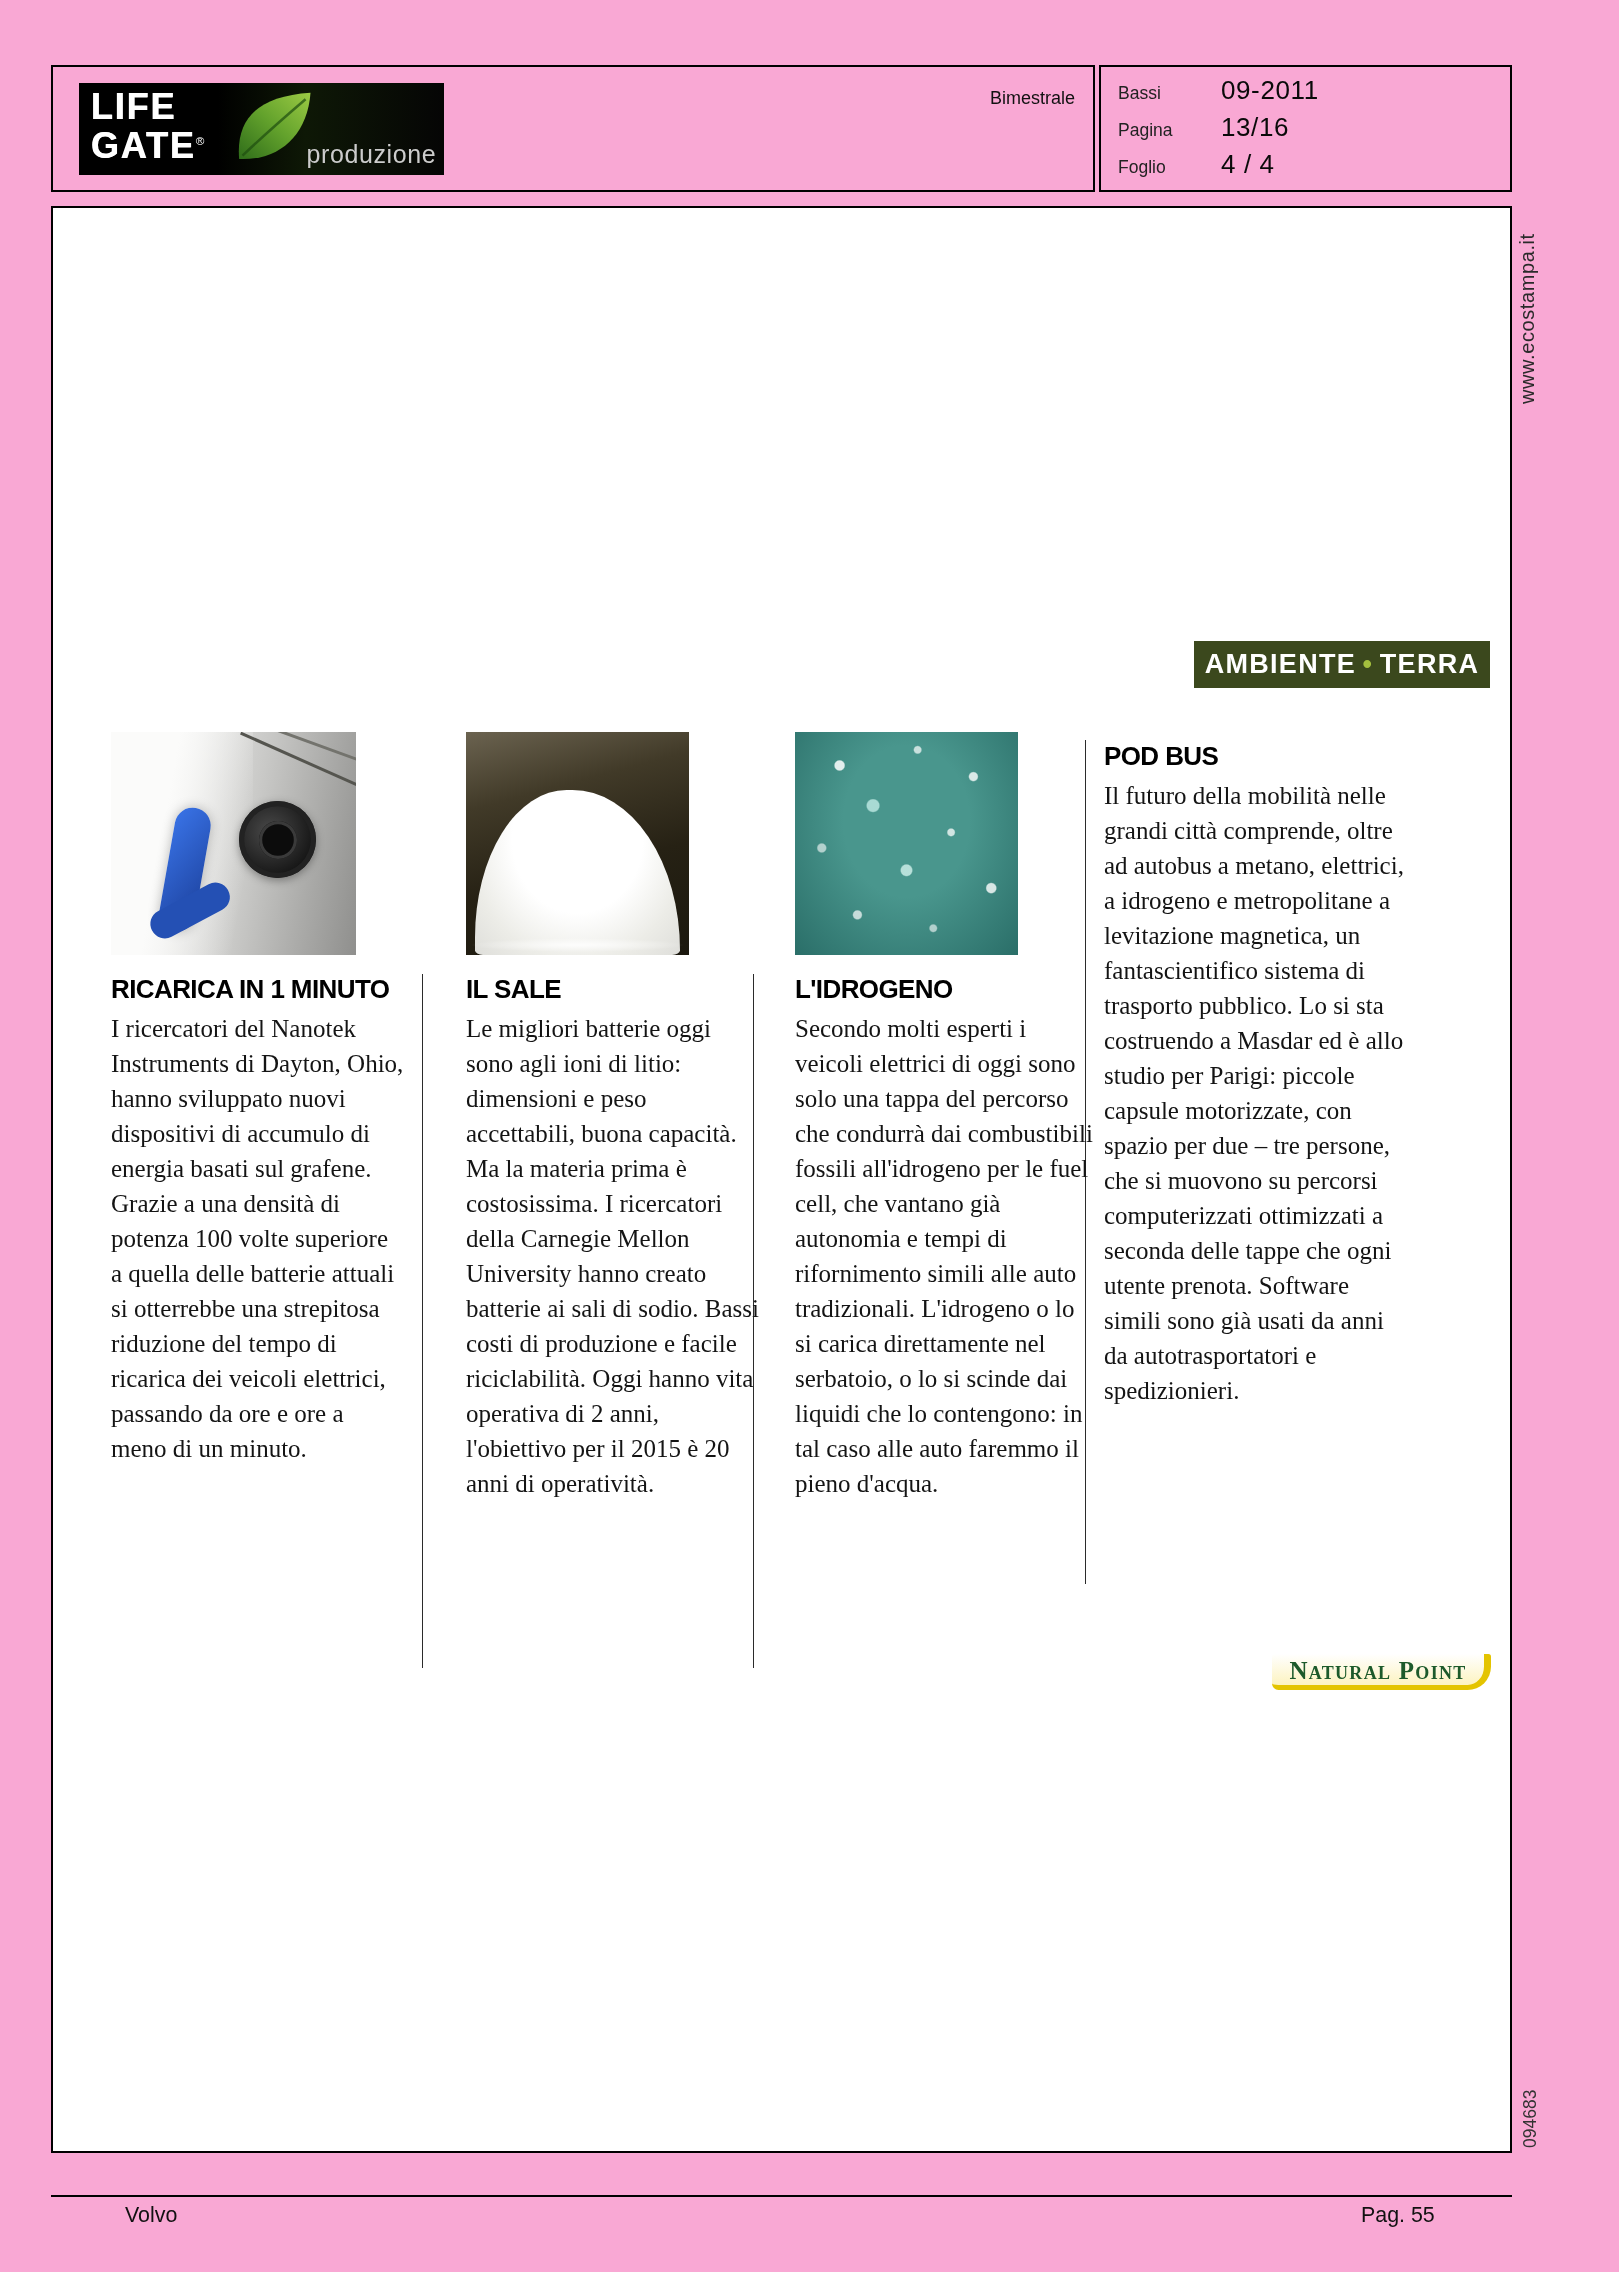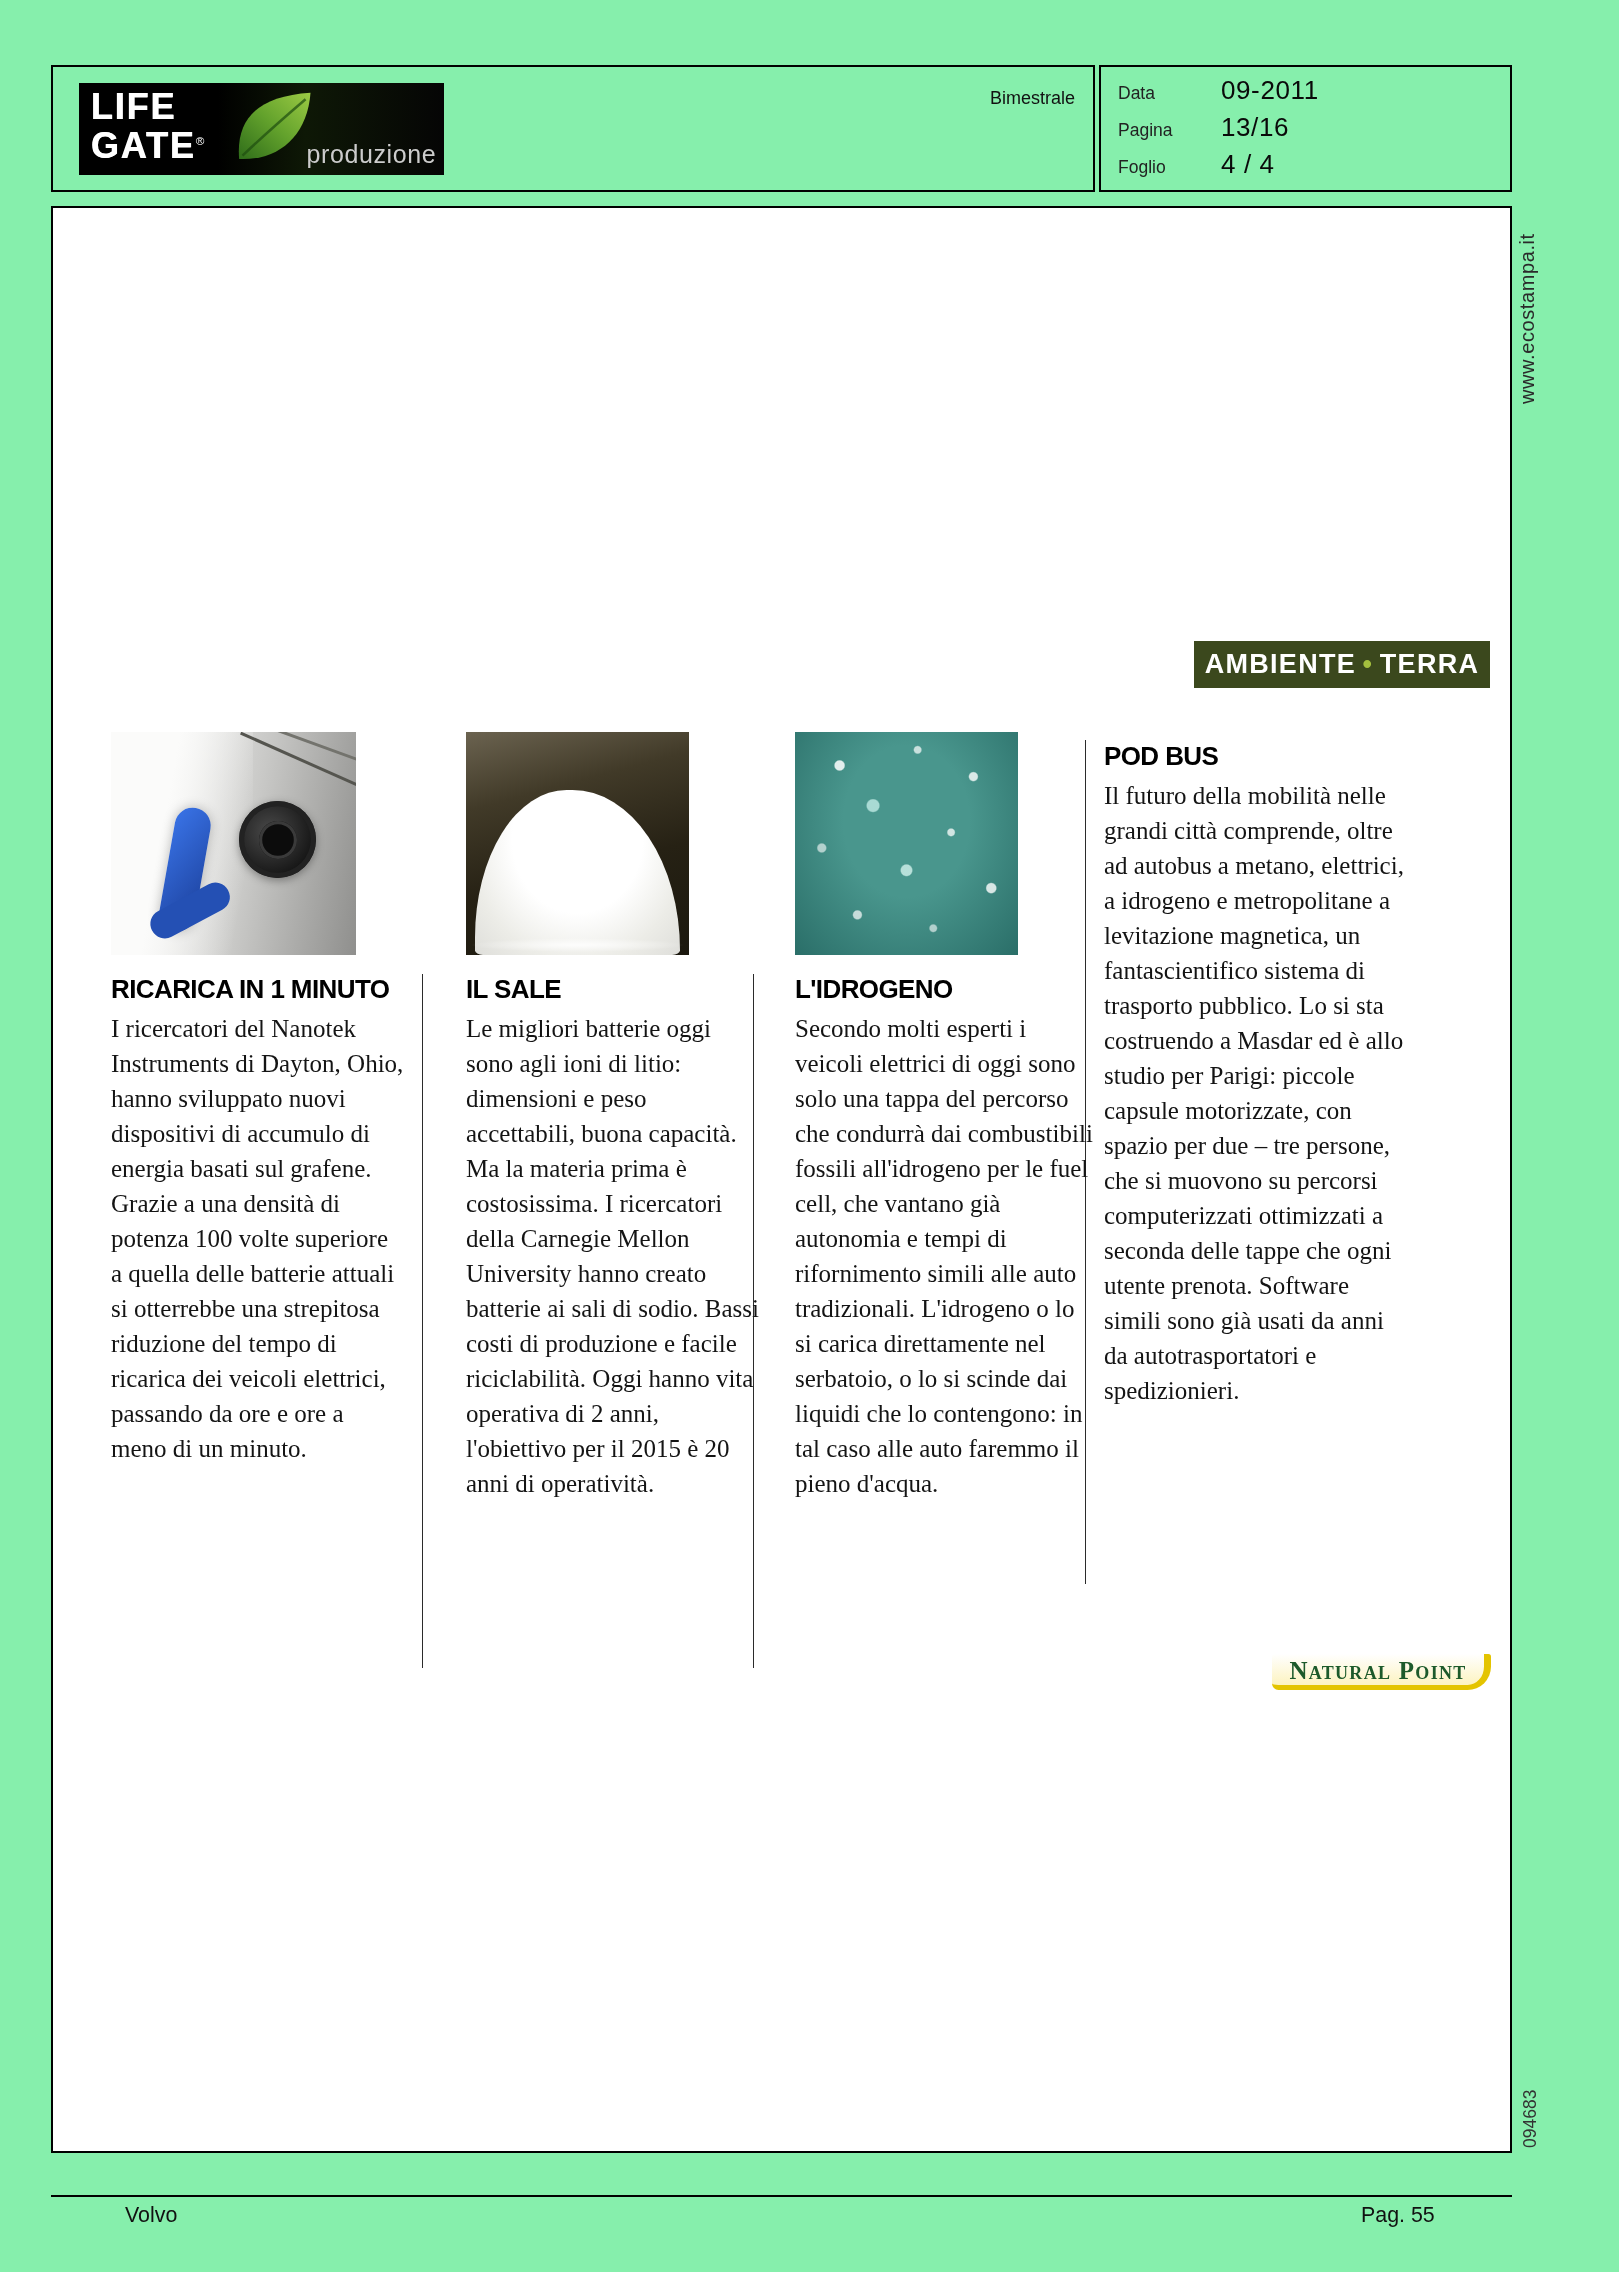--- a/index.html
+++ b/index.html
@@ -1,18 +1,18 @@
 <!DOCTYPE html>
 <html style="font-size:10.4px"><head>
 <meta charset="utf-8">
 <style>
   * { margin:0; padding:0; box-sizing:border-box; }
   html,body { background:#ffffff; }
   #page {
-    position:relative; width:1620px; height:2273px; background:#86efac;
+    position:relative; width:1620px; height:2273px; background:#f9a8d4;
     font-family:"Liberation Sans", sans-serif; color:#111; overflow:hidden;
   }
 
   
   .hdr-left {
     position:absolute; left:51px; top:65px; width:1044px; height:127px;
     border:2.6px solid #000;
   }
   .hdr-right {
     position:absolute; left:1099px; top:65px; width:413px; height:127px;
@@ -154,21 +154,21 @@
         <path d="M18 88 C 14 40, 40 12, 104 8 C 100 60, 66 90, 18 88 Z" fill="url(#leafg)"></path>
         <path d="M22 84 C 45 62, 70 40, 98 16" stroke="#1e4d10" stroke-width="3" fill="none" opacity="0.7"></path>
       </svg>
       <div class="lg-sub">produzione</div>
     </div>
     <div class="frequency">Bimestrale</div>
   </div>
 
   <div class="hdr-right">
     <div class="meta-row">
-      <span class="meta-label">Data</span>
+      <span class="meta-label">Bassi</span>
       <span class="meta-value">09-2011</span>
     </div>
     <div class="meta-row">
       <span class="meta-label">Pagina</span>
       <span class="meta-value">13/16</span>
     </div>
     <div class="meta-row">
       <span class="meta-label">Foglio</span>
       <span class="meta-value">4 / 4</span>
     </div>

